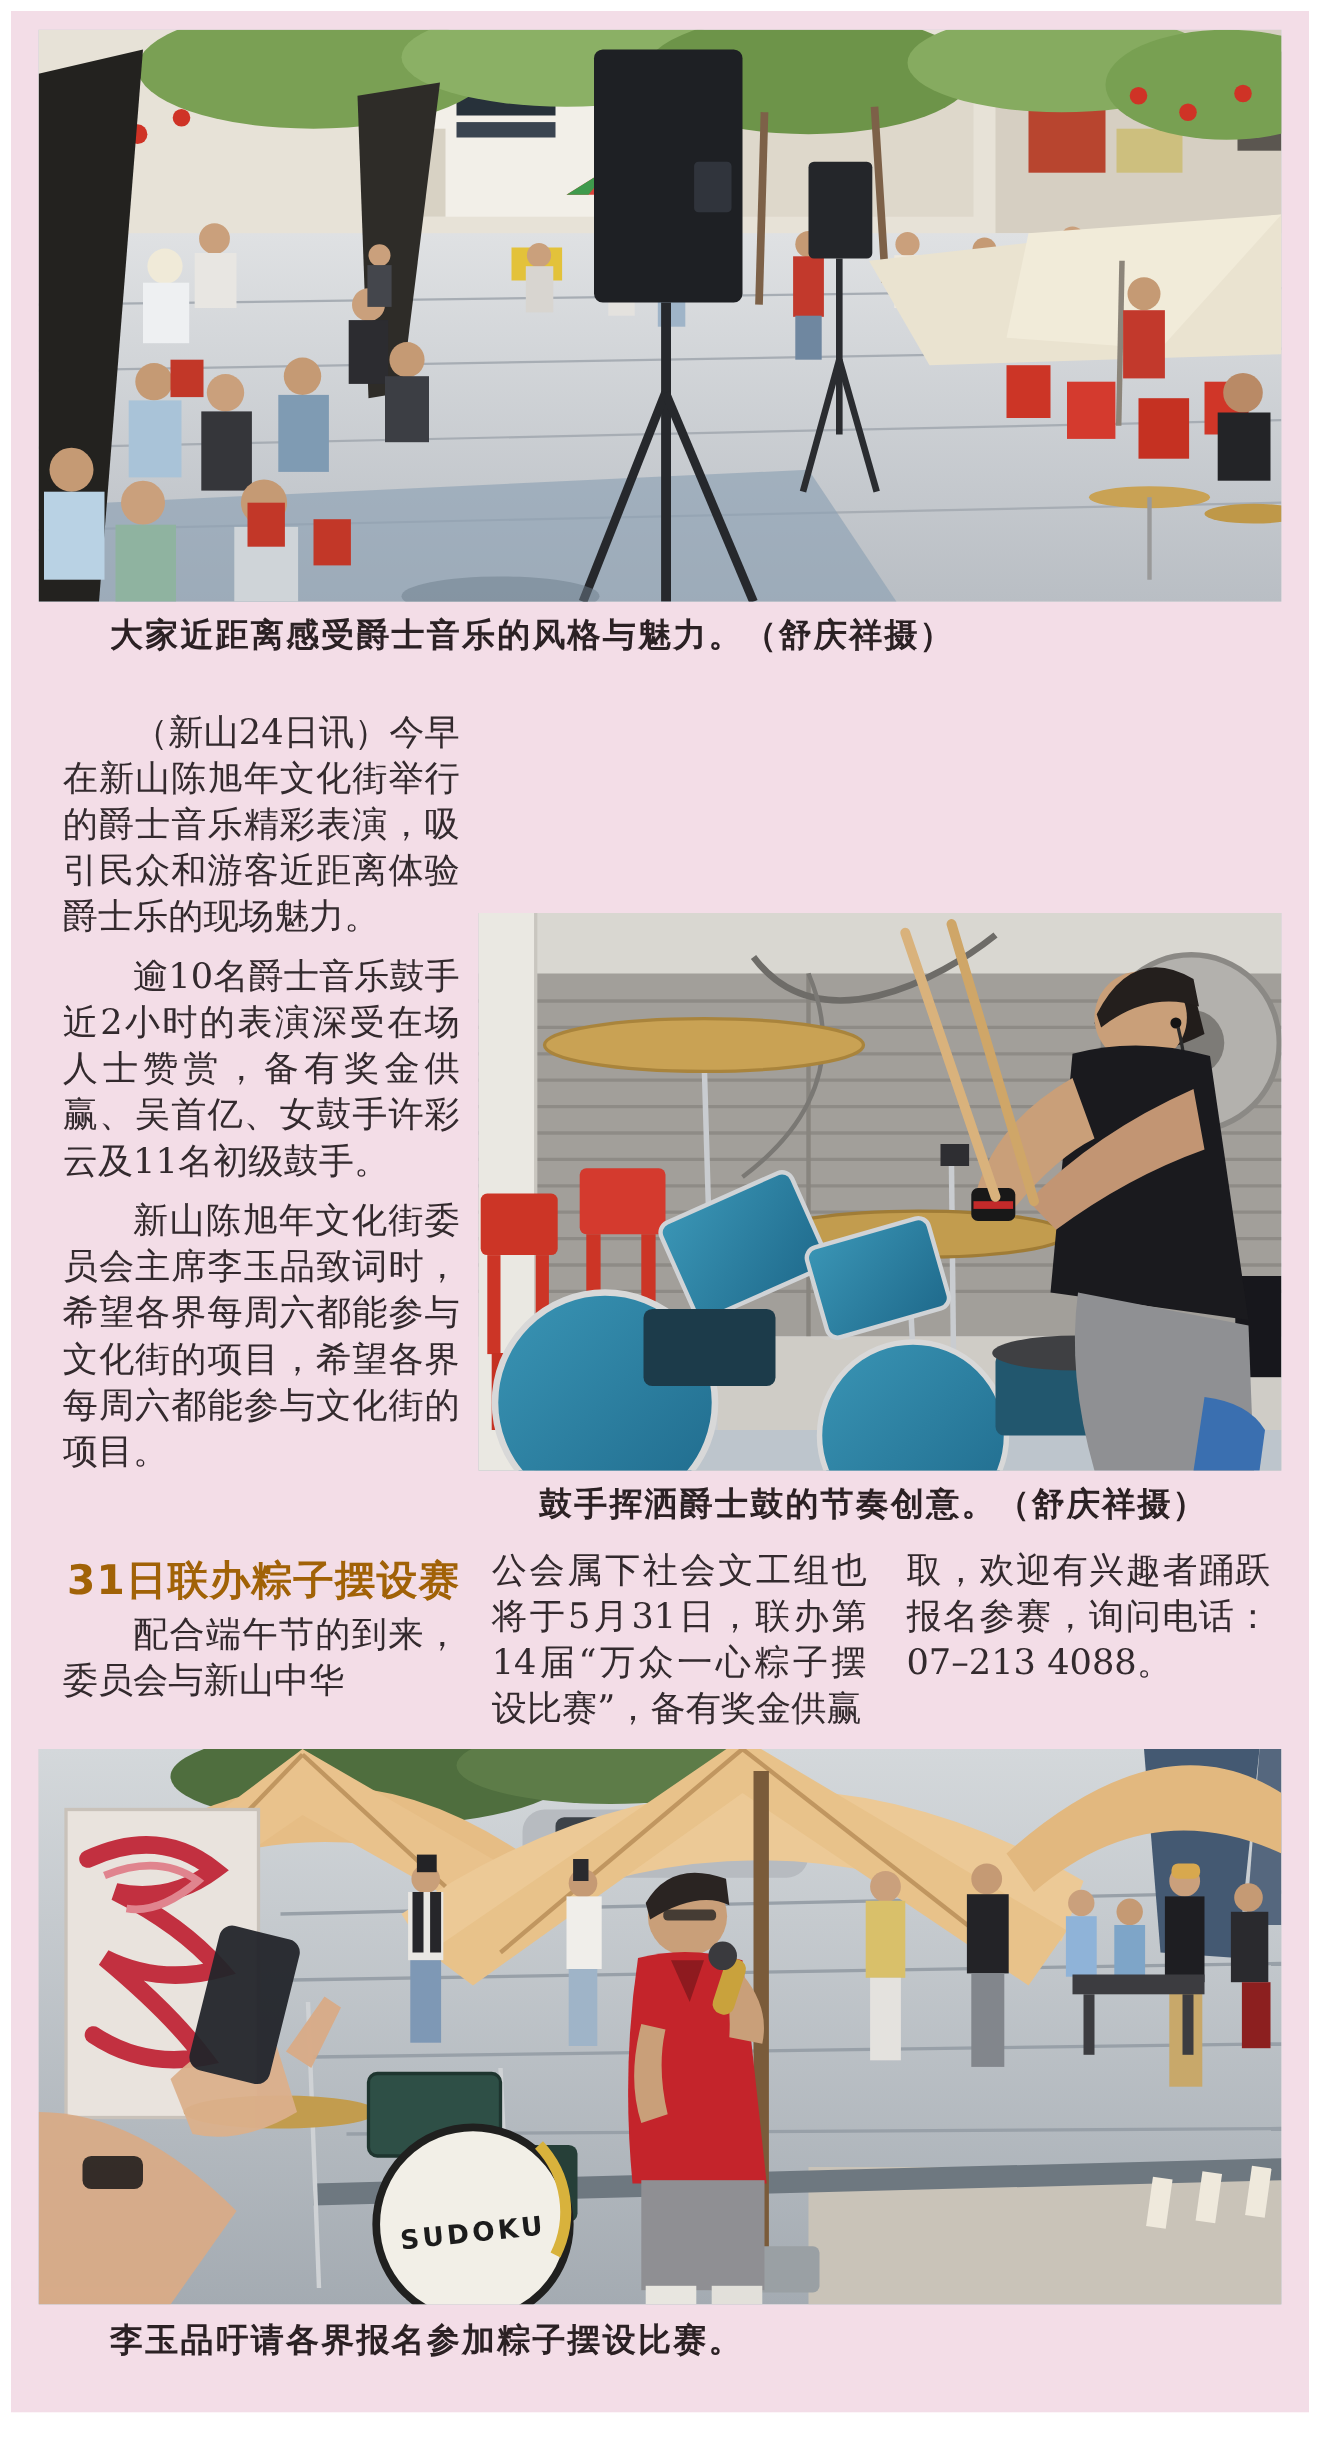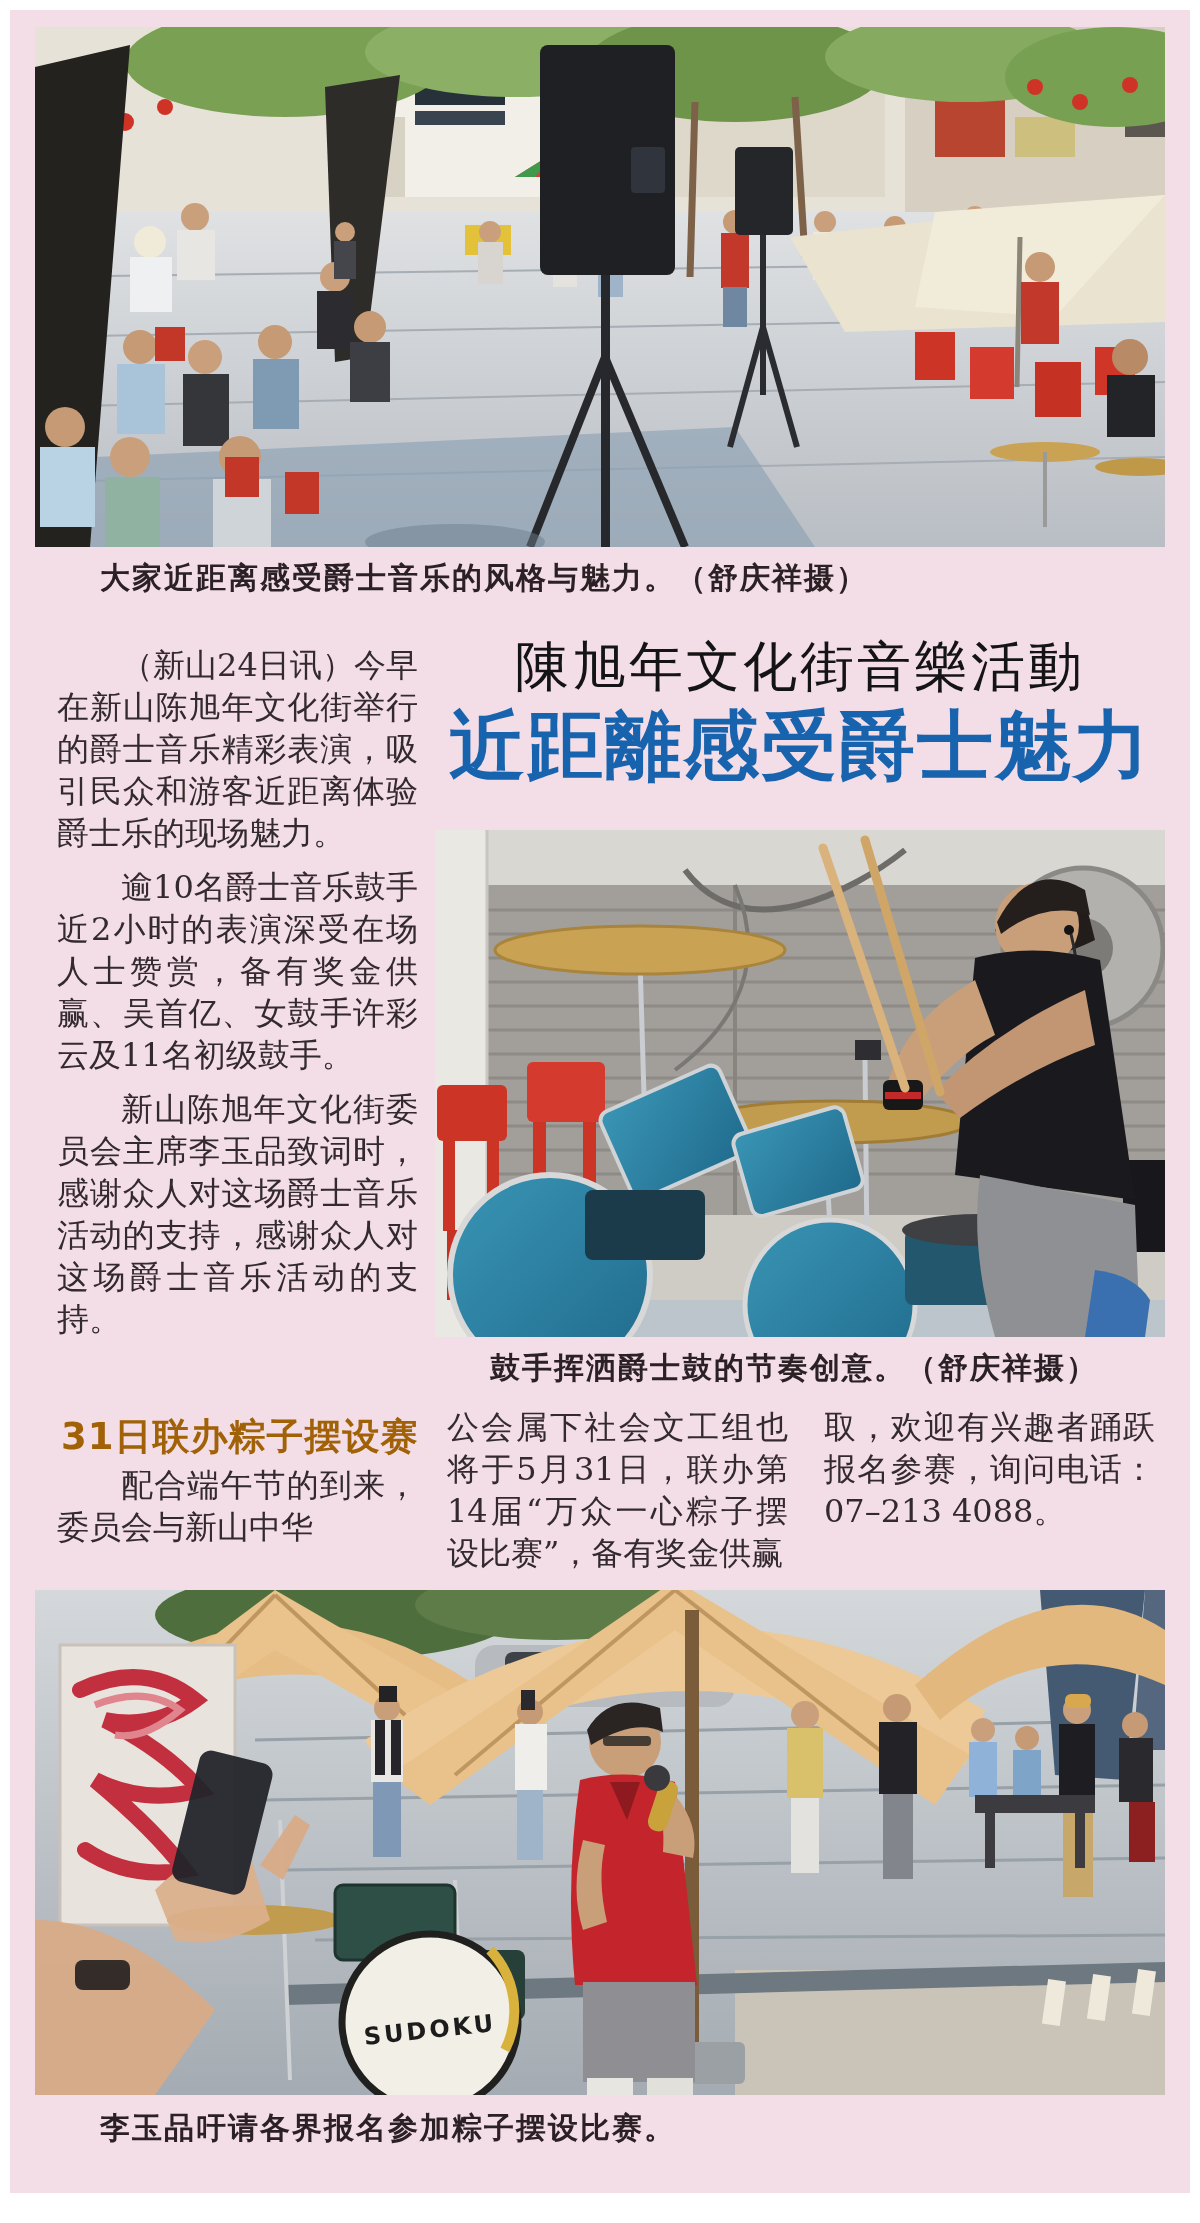--- a/index.html
+++ b/index.html
@@ -164,33 +164,29 @@
 
       <ellipse cx="420" cy="515" rx="90" ry="18" fill="#6e7d8c" opacity="0.5"></ellipse>
     </svg>
   </div>
 
   <div class="caption" style="left:100px;top:558px;width:1020px;">大家近距离感受爵士音乐的风格与魅力。（舒庆祥摄）</div>
 
   <div class="body-col" style="left:45px;top:632px;width:385px;">
     <p>（新山24日讯）今早在新山陈旭年文化街举行的爵士音乐精彩表演，吸引民众和游客近距离体验爵士乐的现场魅力。</p>
     <p>逾10名爵士音乐鼓手近2小时的表演深受在场人士赞赏，备有奖金供赢、吴首亿、女鼓手许彩云及11名初级鼓手。</p>
-    <p>新山陈旭年文化街委员会主席李玉品致词时，感谢众人对这场爵士音乐活动的支持，感谢众人对这场爵士音乐活动的支持。</p>
+    <p>新山陈旭年文化街委员会主席李玉品致词时，希望各界每周六都能参与文化街的项目，希望各界每周六都能参与文化街的项目。</p>
   </div>
 
   <h2 class="subhead">31日联办粽子摆设赛</h2>
 
   <div class="body-col" style="left:45px;top:1452px;width:385px;">
     <p>配合端午节的到来，委员会与新山中华</p>
   </div>
 
-  <div class="headline-block">
-    <p class="kicker">陳旭年文化街音樂活動</p>
-    <p class="main-head">近距離感受爵士魅力</p>
-  </div>
 
   <div class="photo" style="left:435px;top:830px;width:730px;height:507px;">
     <svg width="730" height="507" viewBox="0 0 730 507">
       <defs>
         <linearGradient id="teal" x1="0" y1="0" x2="1" y2="1">
           <stop offset="0" stop-color="#3a95b5"></stop>
             <stop offset="1" stop-color="#1f6a8c"></stop>
         </linearGradient>
       </defs>
 

